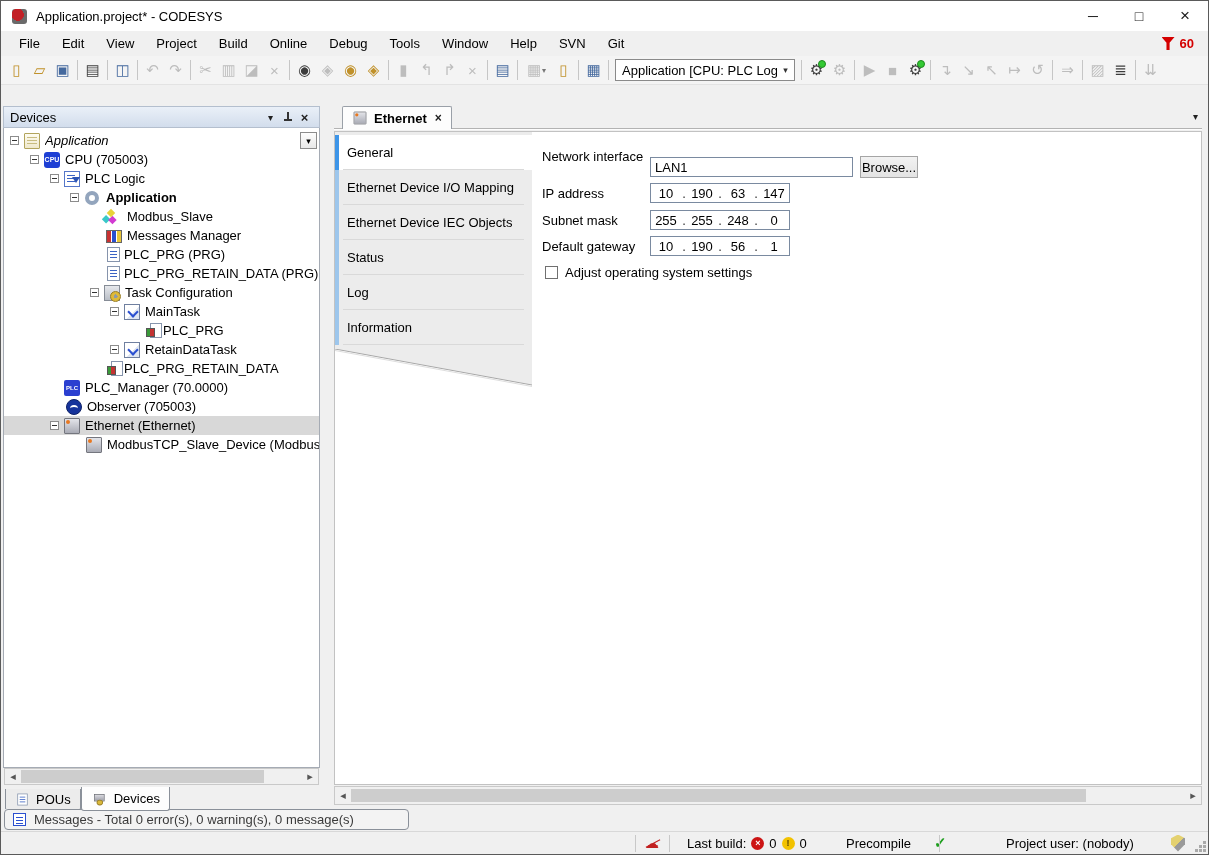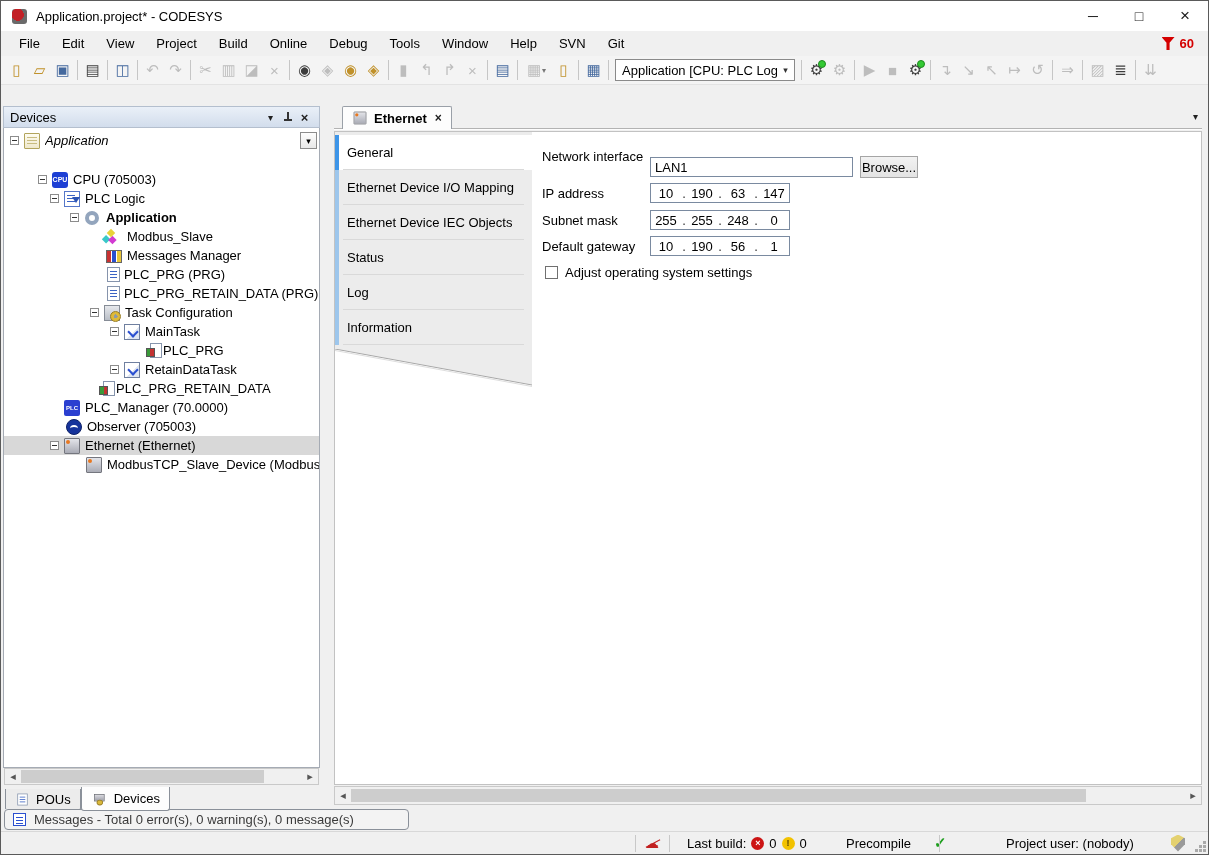--- a/index.html
+++ b/index.html
@@ -324,21 +324,21 @@
         </span>
       <span class="hbtn" style="font-size:13px;font-weight:bold;">×</span>
     </div>
     <div class="dp-tree" id="device-tree">
         <div class="trow" style="padding-left: 6px;">
           <span class="expand"></span>
           <span class="ic ic-project"></span>
           <span class="tlabel i">Application</span>
           <span class="row-dd">▾</span>
         </div>
-        <div class="trow" style="padding-left: 34px; margin-top: 20px;">
+        <div class="trow" style="padding-left: 26px;">
           <span class="expand"></span>
           <span class="ic ic-cpu"></span>
           <span class="tlabel">CPU (705003)</span>
         </div>
         <div class="trow" style="padding-left: 46px;">
           <span class="expand"></span>
           <span class="ic ic-plc-logic"></span>
           <span class="tlabel">PLC Logic</span>
         </div>
         <div class="trow" style="padding-left: 66px;">
@@ -379,21 +379,21 @@
         <div class="trow" style="padding-left: 126px;">
           <span class="noexp"></span>
           <span class="ic ic-pou-call"></span>
           <span class="tlabel">PLC_PRG</span>
         </div>
         <div class="trow" style="padding-left: 106px;">
           <span class="expand"></span>
           <span class="ic ic-task"></span>
           <span class="tlabel">RetainDataTask</span>
         </div>
-        <div class="trow" style="padding-left: 79px;">
+        <div class="trow" style="padding-left: 79px; margin-left: 8px;">
           <span class="noexp"></span>
           <span class="ic ic-pou-call"></span>
           <span class="tlabel">PLC_PRG_RETAIN_DATA</span>
         </div>
         <div class="trow" style="padding-left: 44px;">
           <span class="noexp"></span>
           <span class="ic ic-plc-manager"></span>
           <span class="tlabel">PLC_Manager (70.0000)</span>
         </div>
         <div class="trow" style="padding-left: 46px; align-items: center;">

